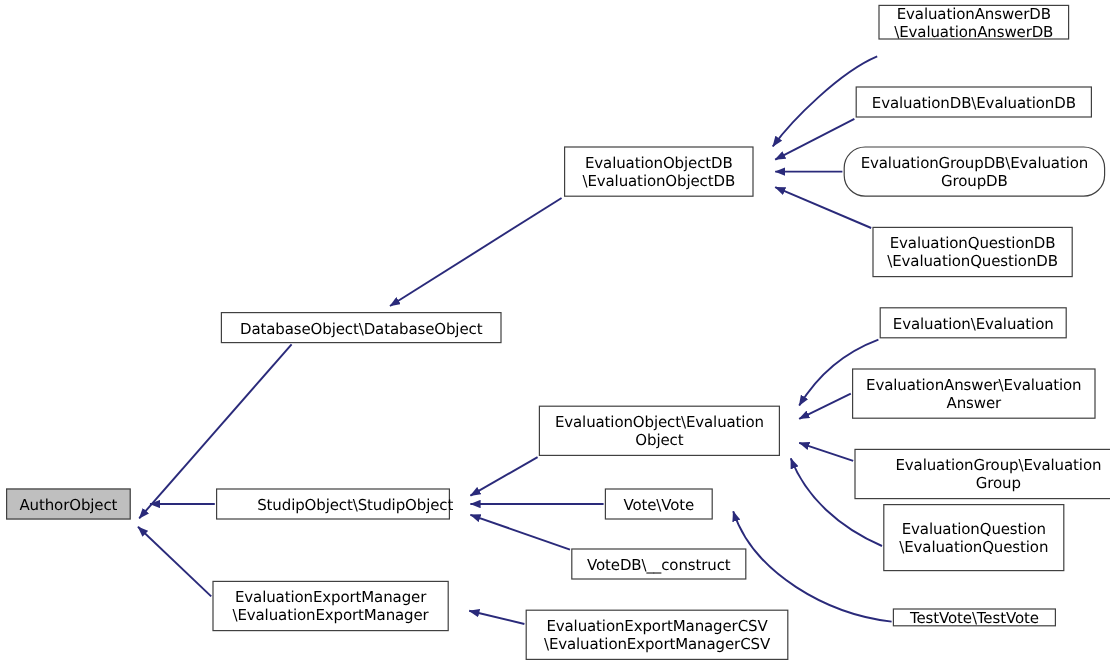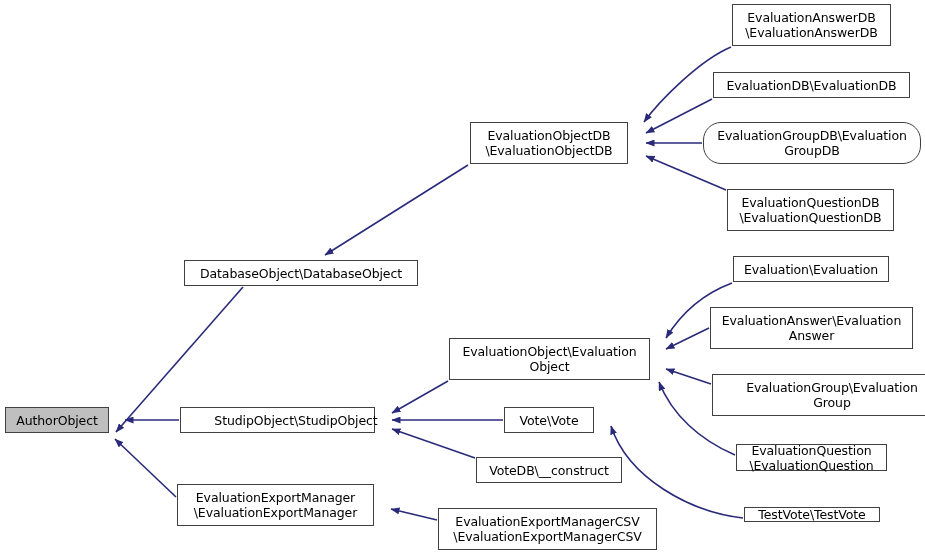--- a/index.html
+++ b/index.html
@@ -80,35 +80,35 @@
         <path d="M 437 520 L 391 509" fill="none" stroke="#2a2a7a" stroke-width="1.6" marker-end="url(#arrowhead)"></path>
       </g>
   </svg>
 
   <div id="nodes">
       <div class="node highlight" style="left: 5px; top: 407px; width: 104px; height: 26px;"><span class="node-label">AuthorObject</span></div>
       <div class="node" style="left: 180px; top: 407px; width: 195px; height: 26px; padding-left: 37px;"><span class="node-label">StudipObject\StudipObject</span></div>
       <div class="node" style="left: 159px; top: 260px; width: 234px; height: 26px; margin-left: 25px;"><span class="node-label">DatabaseObject\DatabaseObject</span></div>
       <div class="node" style="left: 470px; top: 122px; width: 158px; height: 42px;"><span class="node-label">EvaluationObjectDB
 \EvaluationObjectDB</span></div>
-      <div class="node" style="left: 732px; top: 4px; width: 159px; height: 42px;"><span class="node-label">EvaluationAnswerDB
+      <div class="node" style="left: 732px; top: 4px; width: 159px; height: 29px;"><span class="node-label">EvaluationAnswerDB
 \EvaluationAnswerDB</span></div>
       <div class="node" style="left: 713px; top: 72px; width: 197px; height: 26px;"><span class="node-label">EvaluationDB\EvaluationDB</span></div>
       <div class="node" style="left: 703px; top: 122px; width: 218px; height: 42px; border-radius: 18px;"><span class="node-label">EvaluationGroupDB\Evaluation
 GroupDB</span></div>
       <div class="node" style="left: 727px; top: 189px; width: 167px; height: 42px;"><span class="node-label">EvaluationQuestionDB
 \EvaluationQuestionDB</span></div>
       <div class="node" style="left: 449px; top: 338px; width: 201px; height: 42px;"><span class="node-label">EvaluationObject\Evaluation
 Object</span></div>
       <div class="node" style="left: 733px; top: 256px; width: 156px; height: 26px;"><span class="node-label">Evaluation\Evaluation</span></div>
       <div class="node" style="left: 710px; top: 307px; width: 203px; height: 42px;"><span class="node-label">EvaluationAnswer\Evaluation
 Answer</span></div>
       <div class="node" style="left: 712px; top: 374px; width: 240px; height: 42px;"><span class="node-label">EvaluationGroup\Evaluation
 Group</span></div>
-      <div class="node" style="left: 736px; top: 444px; width: 151px; height: 27px;"><span class="node-label">EvaluationQuestion
+      <div class="node" style="left: 736px; top: 420px; width: 151px; height: 56px;"><span class="node-label">EvaluationQuestion
 \EvaluationQuestion</span></div>
       <div class="node" style="left: 744px; top: 507px; width: 136px; height: 15px;"><span class="node-label">TestVote\TestVote</span></div>
       <div class="node" style="left: 504px; top: 407px; width: 90px; height: 26px;"><span class="node-label">Vote\Vote</span></div>
       <div class="node" style="left: 476px; top: 457px; width: 146px; height: 26px;"><span class="node-label">VoteDB\__construct</span></div>
       <div class="node" style="left: 177px; top: 484px; width: 197px; height: 42px; justify-content: center;"><span class="node-label">EvaluationExportManager
 \EvaluationExportManager</span></div>
       <div class="node" style="left: 438px; top: 508px; width: 219px; height: 42px;"><span class="node-label">EvaluationExportManagerCSV
 \EvaluationExportManagerCSV</span></div>
     </div>
 

